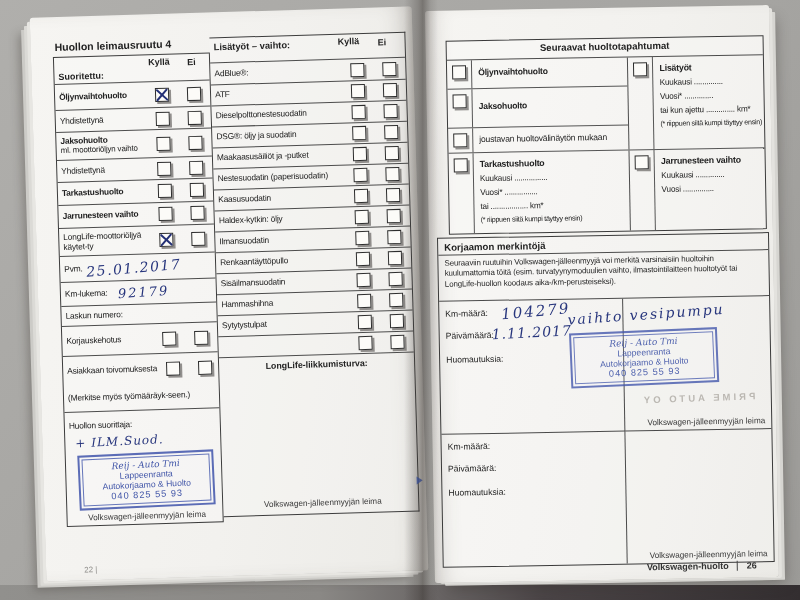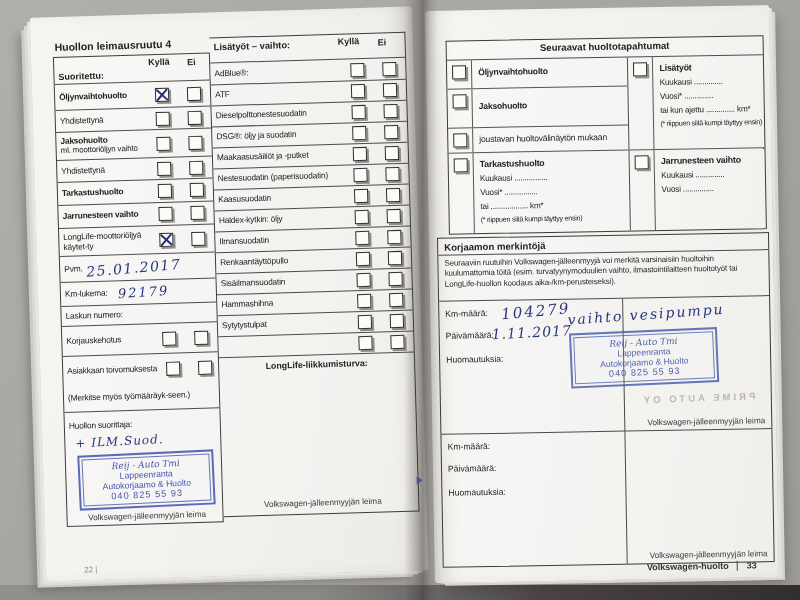--- a/index.html
+++ b/index.html
@@ -477,18 +477,18 @@
               <div class="st3">Autokorjaamo &amp; Huolto</div>
               <div class="st4">040 825 55 93</div>
             </div>
           </div>
         </div>
       </div>
     </div>
 
     <div class="foot-r">
       <span>Volkswagen-huolto</span>
-      <span class="pg">33</span>
+      <span class="pg">26</span>
     </div>
   </div>
 
   <div class="spine"></div>
 </div>
 
 </body></html>

